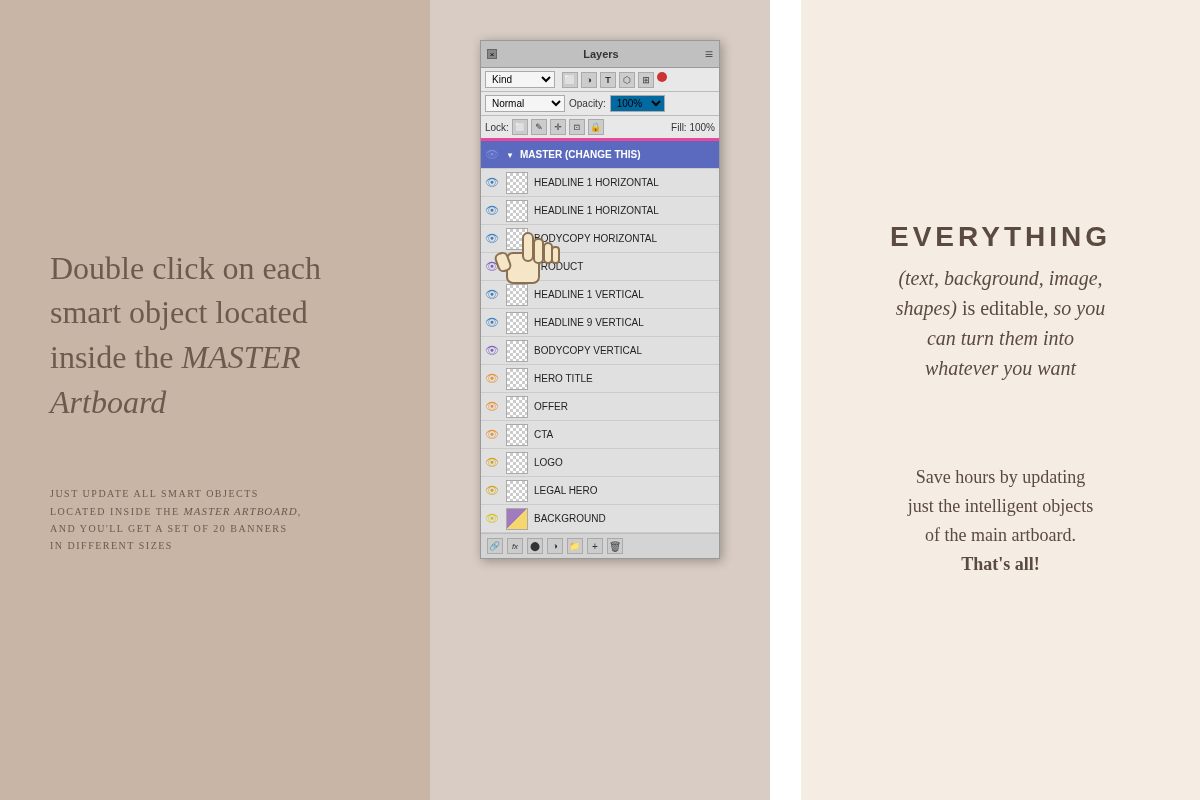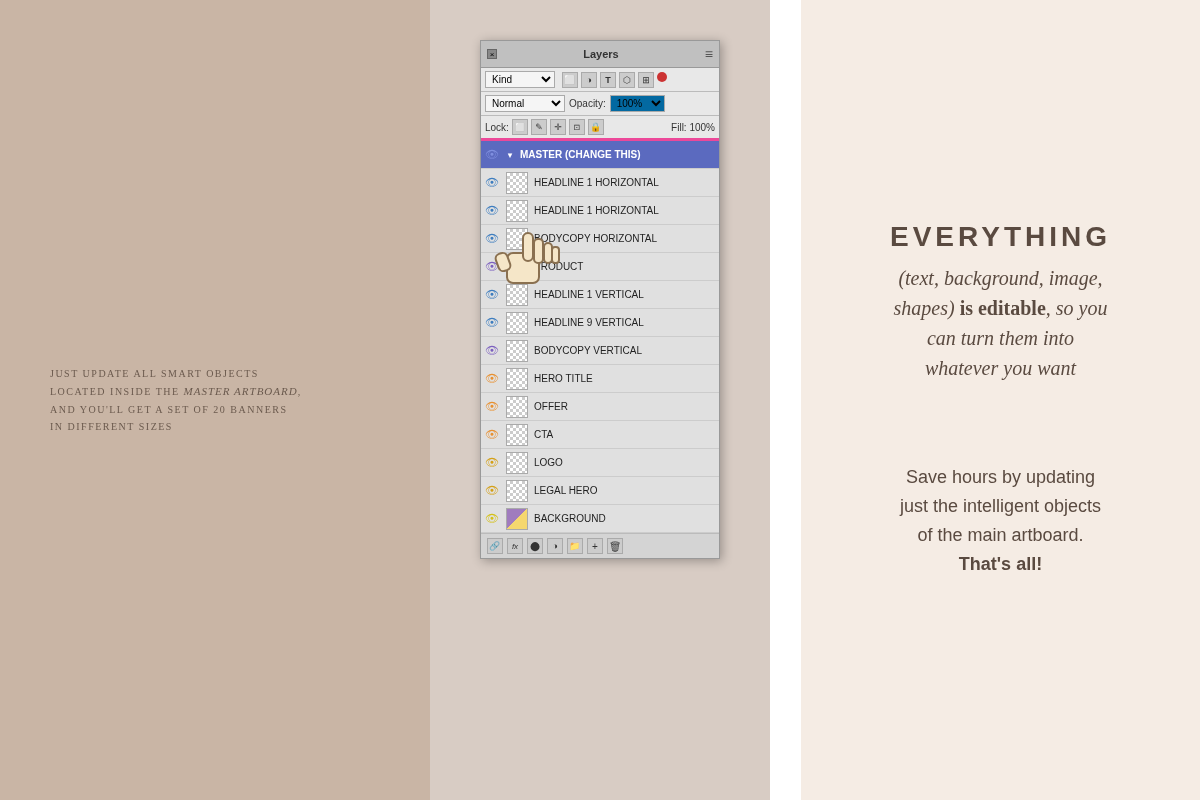--- a/index.html
+++ b/index.html
@@ -333,42 +333,45 @@
     .right-top-text p {
       font-size: 20px;
       color: #5a4a40;
       font-style: italic;
       line-height: 1.5;
       font-family: Georgia, serif;
     }
 
     .right-top-text p strong {
       font-style: normal;
-      font-weight: 700;
+      font-weight: 400;
     }
 
     .right-bottom-text {
       text-align: center;
     }
 
     .right-bottom-text p {
       font-size: 18px;
       color: #5a4a40;
-      font-family: Liberation Sans, sans-serif;
+      font-family: Liberation Serif, serif;
       line-height: 1.6;
     }
 
     .right-bottom-text strong {
       font-weight: 700;
     }
   </style>
 </head>
 <body>
 
 <div class="left-panel">
+  <p class="left-main-text">
+    Double click on each smart object located inside the <em>MASTER Artboard</em>
+  </p>
   <div class="left-bottom-text">
     <span>JUST UPDATE ALL SMART OBJECTS</span><br>
     <span>LOCATED INSIDE THE <em>MASTER ARTBOARD</em>,</span><br>
     <span>AND YOU'LL GET A SET OF 20 BANNERS</span><br>
     <span>IN DIFFERENT SIZES</span>
   </div>
 </div>
 
 <div class="center-panel">
   <div class="ps-panel">

